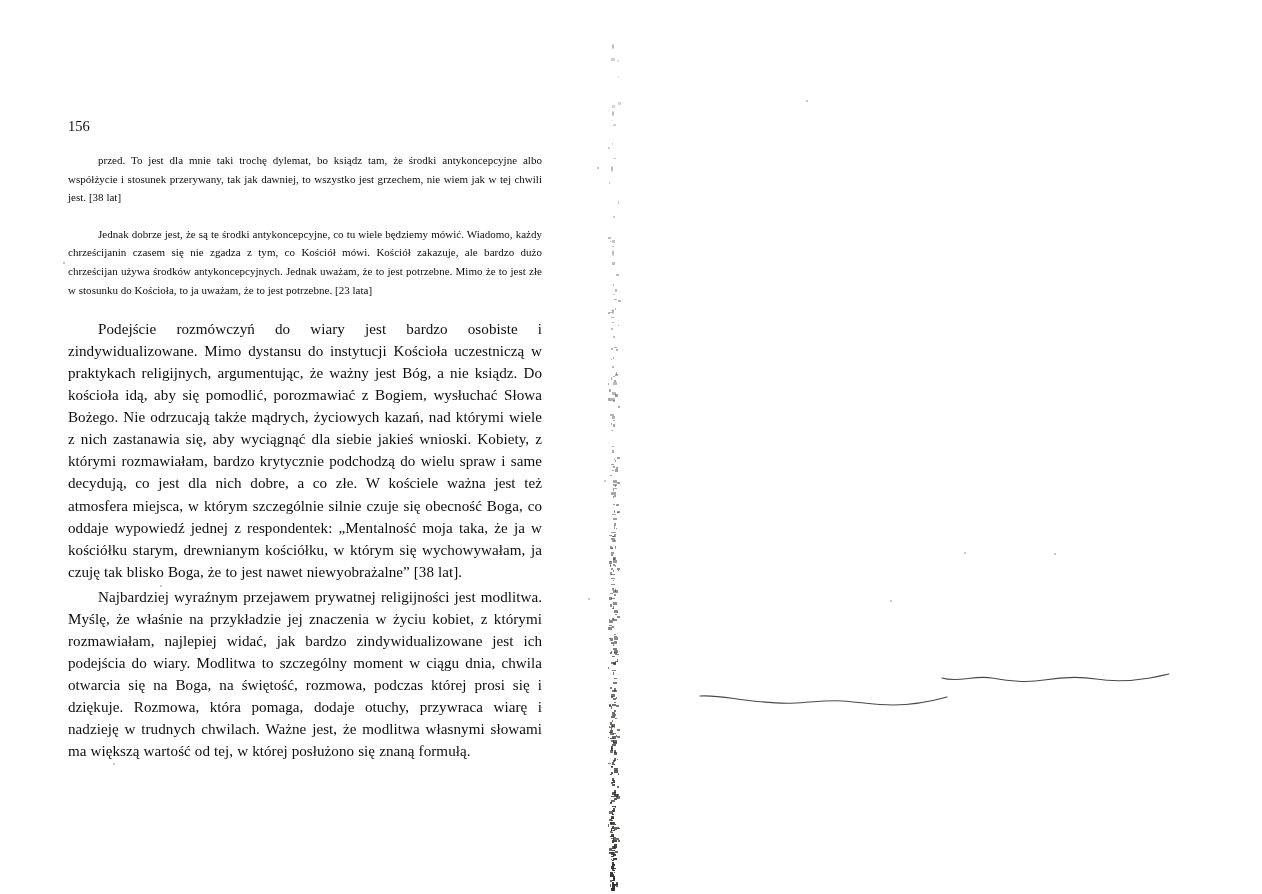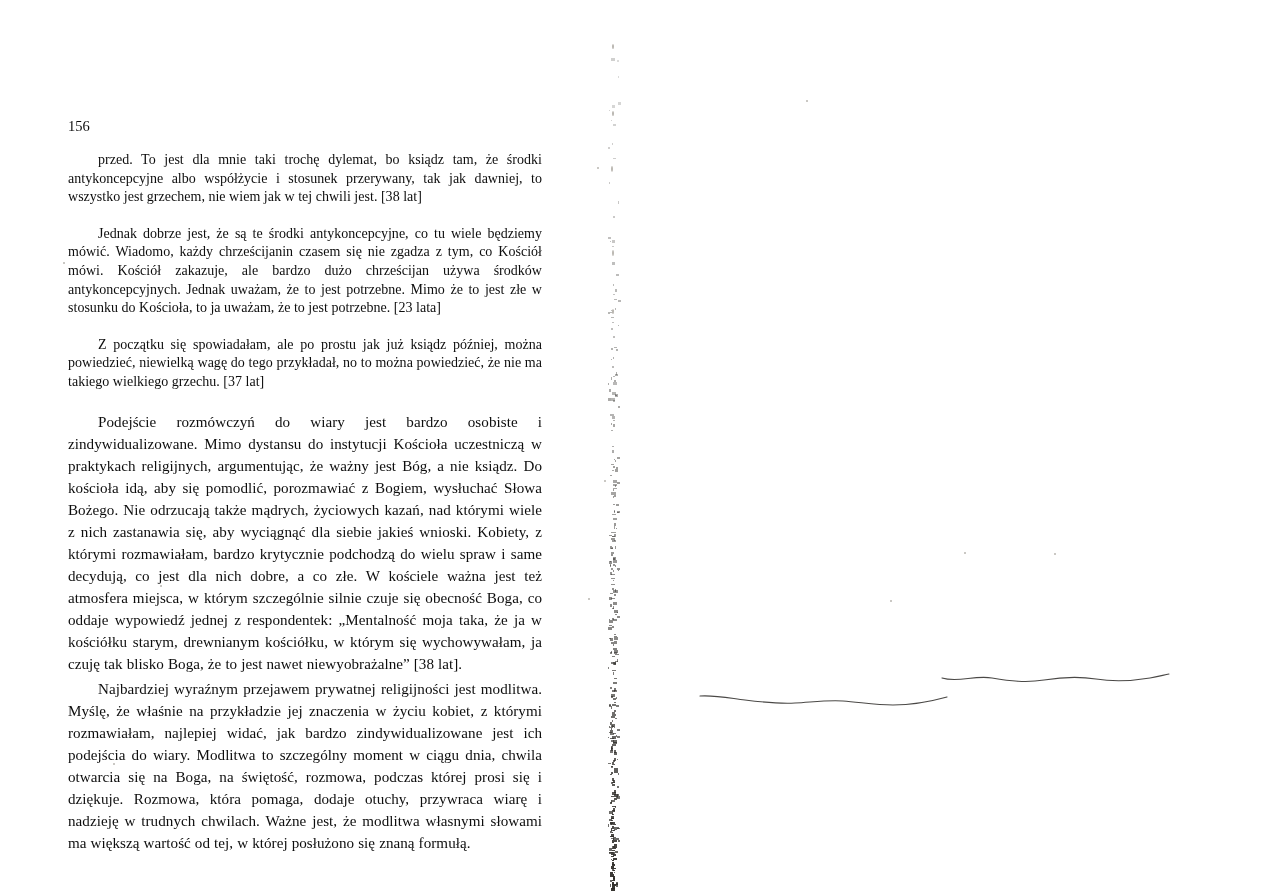--- a/index.html
+++ b/index.html
@@ -59,21 +59,21 @@
   p.body {
     font-size: 15.1px;
     line-height: 22.05px;
     text-indent: 30px;
     letter-spacing: .05px;
     word-spacing: .2px;
   }
 
   
   p.quote {
-    font-size: 14px;
+    font-size: 11px;
     line-height: 18.6px;
     text-indent: 30px;
     letter-spacing: .02px;
   }
 
   
   p.gap-q   { margin-top: 18px; }
   p.gap-b   { margin-top: 3px; }
   p.gap-bq  { margin-top: 19px; }
   p.tight   { margin-top: 0; }
@@ -127,21 +127,20 @@
   <div class="page left">
 
     <div class="runhead folio-left">156</div>
 
 
     <div class="col left">
       <p class="quote tight">przed. To jest dla mnie taki trochę dylemat, bo ksiądz tam, że środki antykoncepcyjne albo współżycie i stosunek przerywany, tak jak dawniej, to wszystko jest grzechem, nie wiem jak w tej chwili jest. [38 lat]</p>
 
       <p class="quote gap-q">Jednak dobrze jest, że są te środki antykoncepcyjne, co tu wiele będziemy mówić. Wiadomo, każdy chrześcijanin czasem się nie zgadza z tym, co Kościół mówi. Kościół zakazuje, ale bardzo dużo chrześcijan używa środków antykoncepcyjnych. Jednak uważam, że to jest potrzebne. Mimo że to jest złe w stosunku do Kościoła, to ja uważam, że to jest potrzebne. [23 lata]</p>
 
-      <p class="quote gap-q">Z początku się spowiadałam, ale po prostu jak już ksiądz później, można powiedzieć, niewielką wagę do tego przykładał, no to można powiedzieć, że nie ma takiego wielkiego grzechu. [37 lat]</p>
 
       <p class="body gap-bq">Podejście rozmówczyń do wiary jest bardzo osobiste i zindywidualizowane. Mimo dystansu do instytucji Kościoła uczestniczą w praktykach religijnych, argumentując, że ważny jest Bóg, a nie ksiądz. Do kościoła idą, aby się pomodlić, porozmawiać z Bogiem, wysłuchać Słowa Bożego. Nie odrzucają także mądrych, życiowych kazań, nad którymi wiele z nich zastanawia się, aby wyciągnąć dla siebie jakieś wnioski. Kobiety, z którymi rozmawiałam, bardzo krytycznie podchodzą do wielu spraw i same decydują, co jest dla nich dobre, a co złe. W kościele ważna jest też atmosfera miejsca, w którym szczególnie silnie czuje się obecność Boga, co oddaje wypowiedź jednej z respondentek: „Mentalność moja taka, że ja w kościółku starym, drewnianym kościółku, w którym się wychowywałam, ja czuję tak blisko Boga, że to jest nawet niewyobrażalne” [38 lat].</p>
 
       <p class="body gap-b">Najbardziej wyraźnym przejawem prywatnej religijności jest modlitwa. Myślę, że właśnie na przykładzie jej znaczenia w życiu kobiet, z którymi rozmawiałam, najlepiej widać, jak bardzo zindywidualizowane jest ich podejścia do wiary. Modlitwa to szczególny moment w ciągu dnia, chwila otwarcia się na Boga, na świętość, rozmowa, podczas której prosi się i dziękuje. Rozmowa, która pomaga, dodaje otuchy, przywraca wiarę i nadzieję w trudnych chwilach. Ważne jest, że modlitwa własnymi słowami ma większą wartość od tej, w której posłużono się znaną formułą.</p>
     </div>
   </div>
 
   <div class="page right">
 
     

